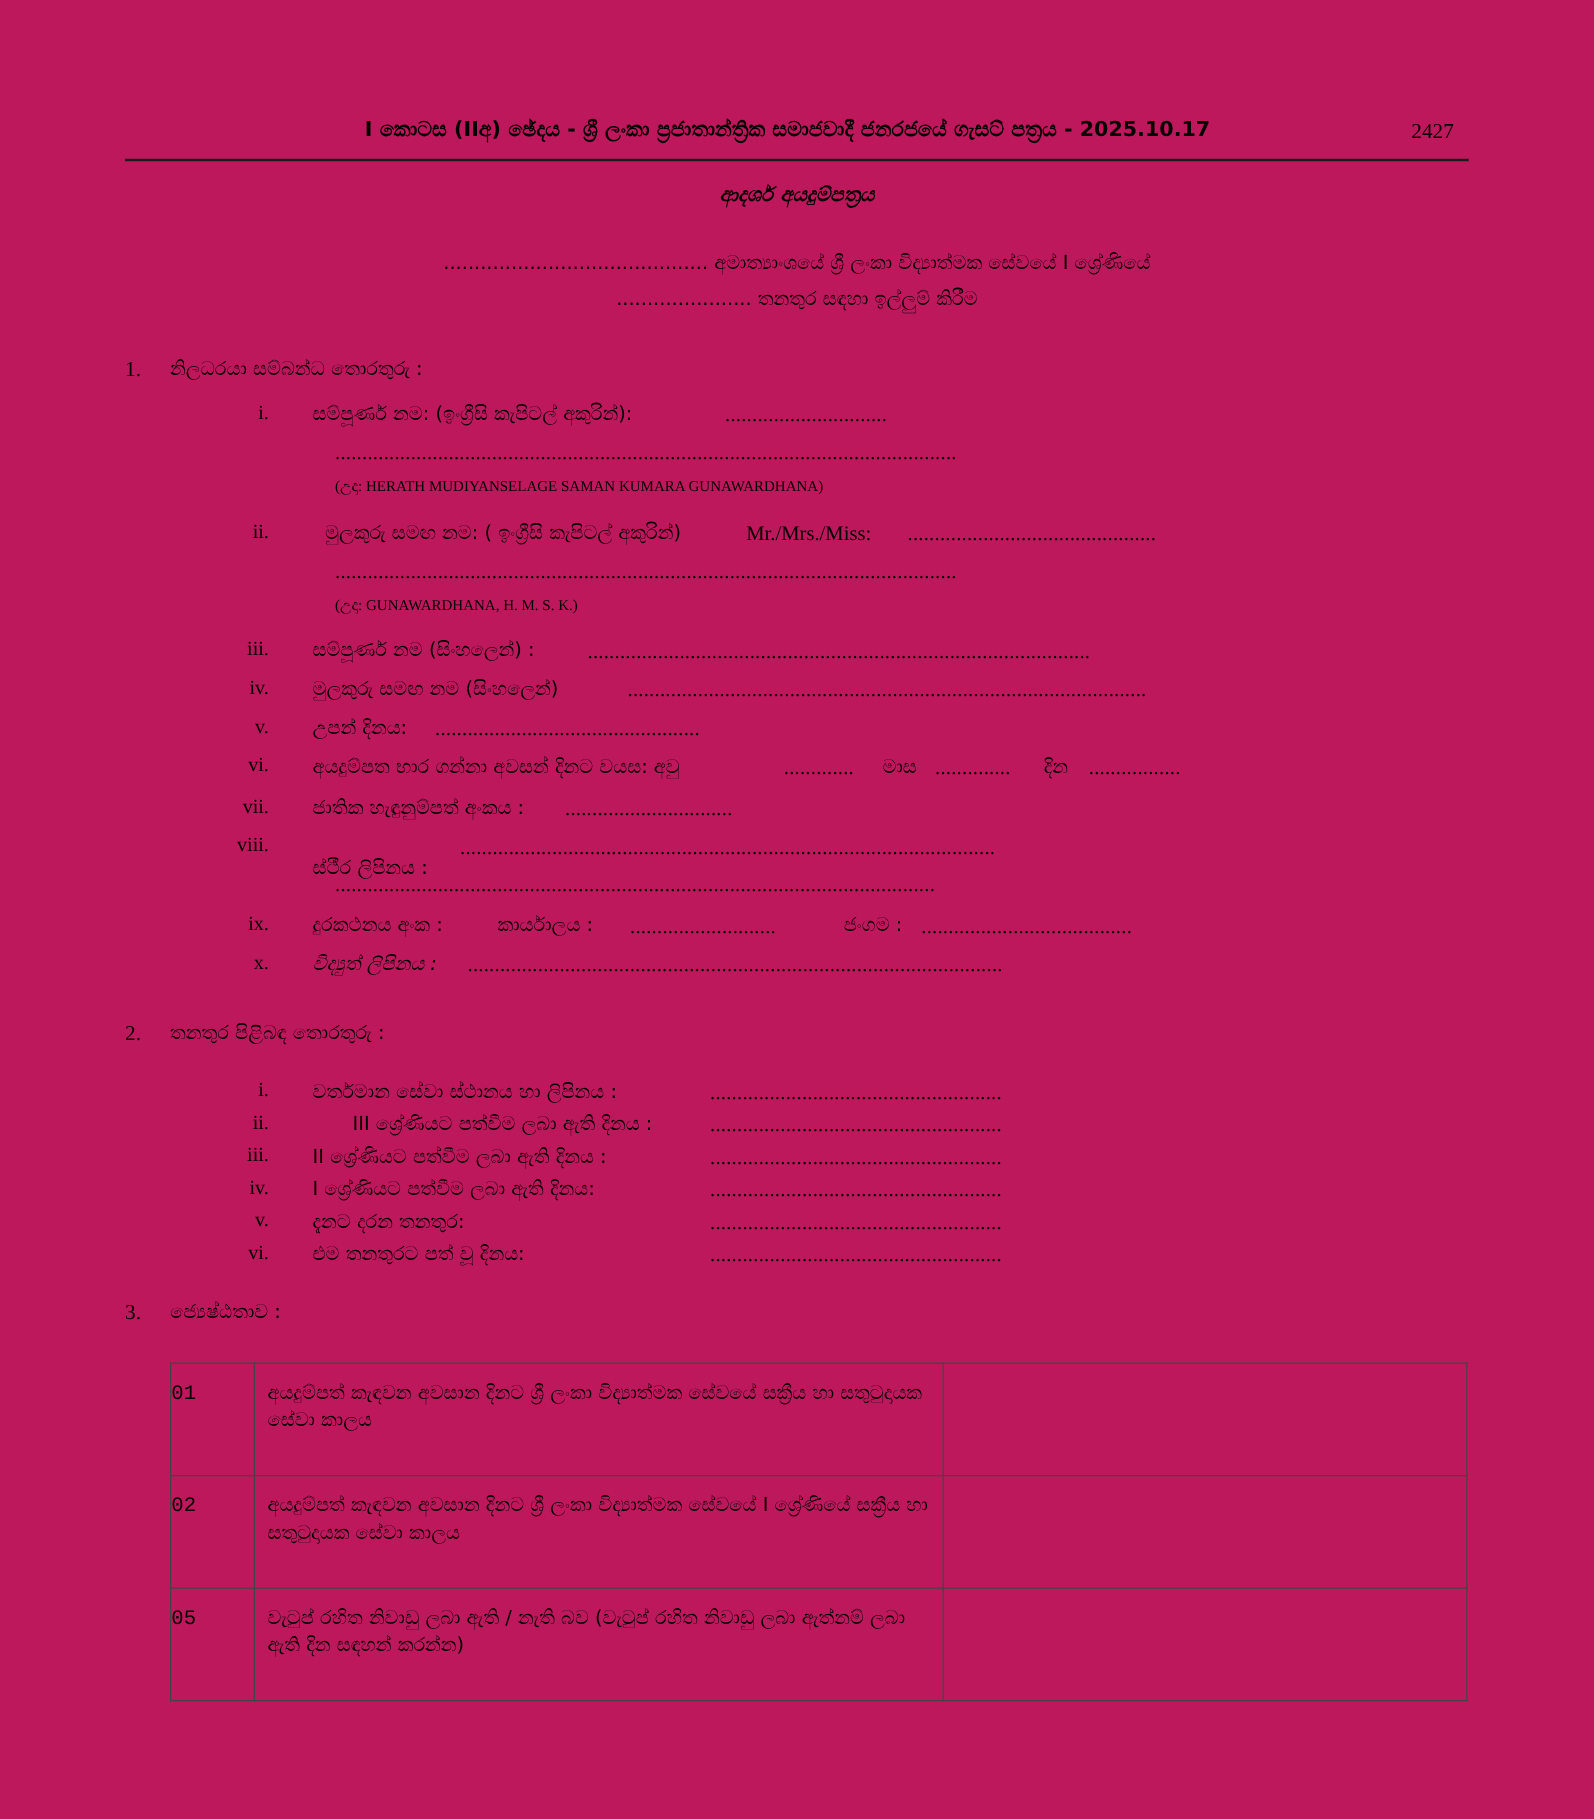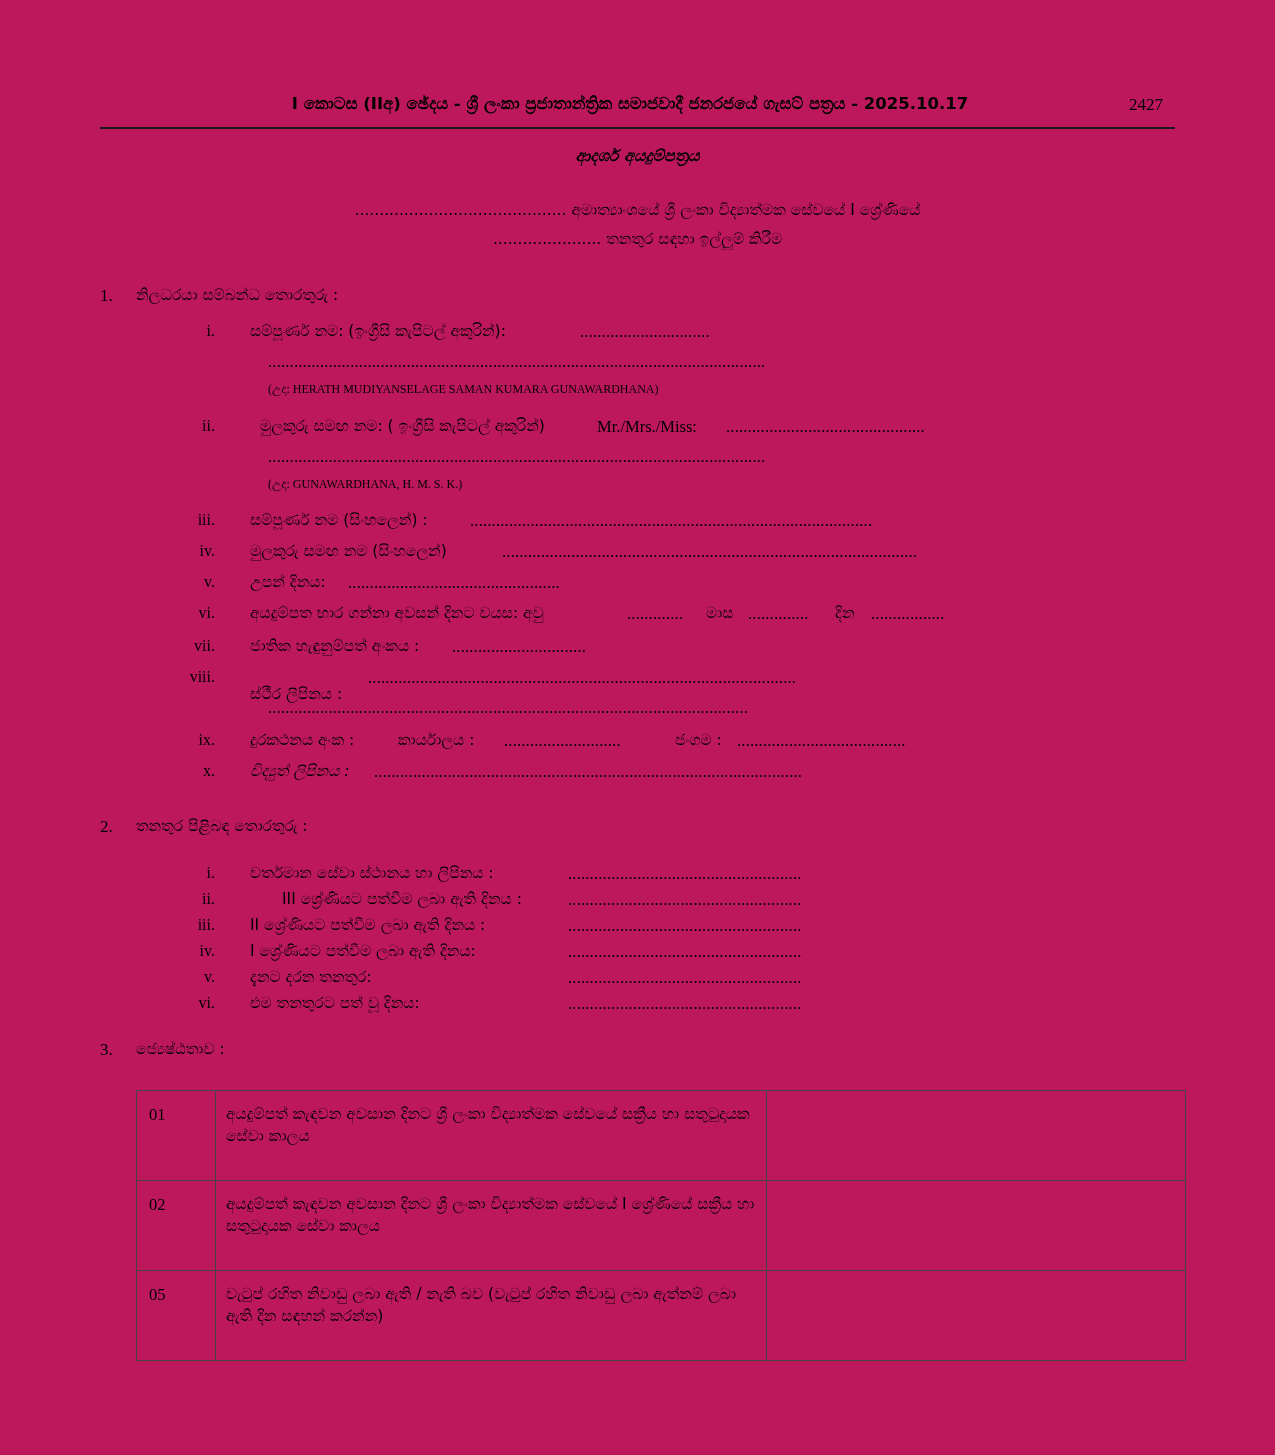--- a/index.html
+++ b/index.html
@@ -133,22 +133,22 @@
   .senior-table td {
     border: 1.4px solid #444444;
     vertical-align: top;
     padding: 12px 8px 22px 10px;
     font-size: 15.5px;
     line-height: 1.45;
   }
   .senior-table td.col-no {
     width: 58px;
     text-align: left;
-    padding-left: 12px;
-    font-family: Liberation Serif, serif;
+    padding-left: 0;
+    font-family: Liberation Mono, monospace;
     font-size: 16.5px;
   }
   .senior-table td.col-desc {
     width: 532px;
     white-space: normal;
   }
   .senior-table td.col-ans {
     width: 400px;
   }
   .senior-table tr { height: 90px; }

